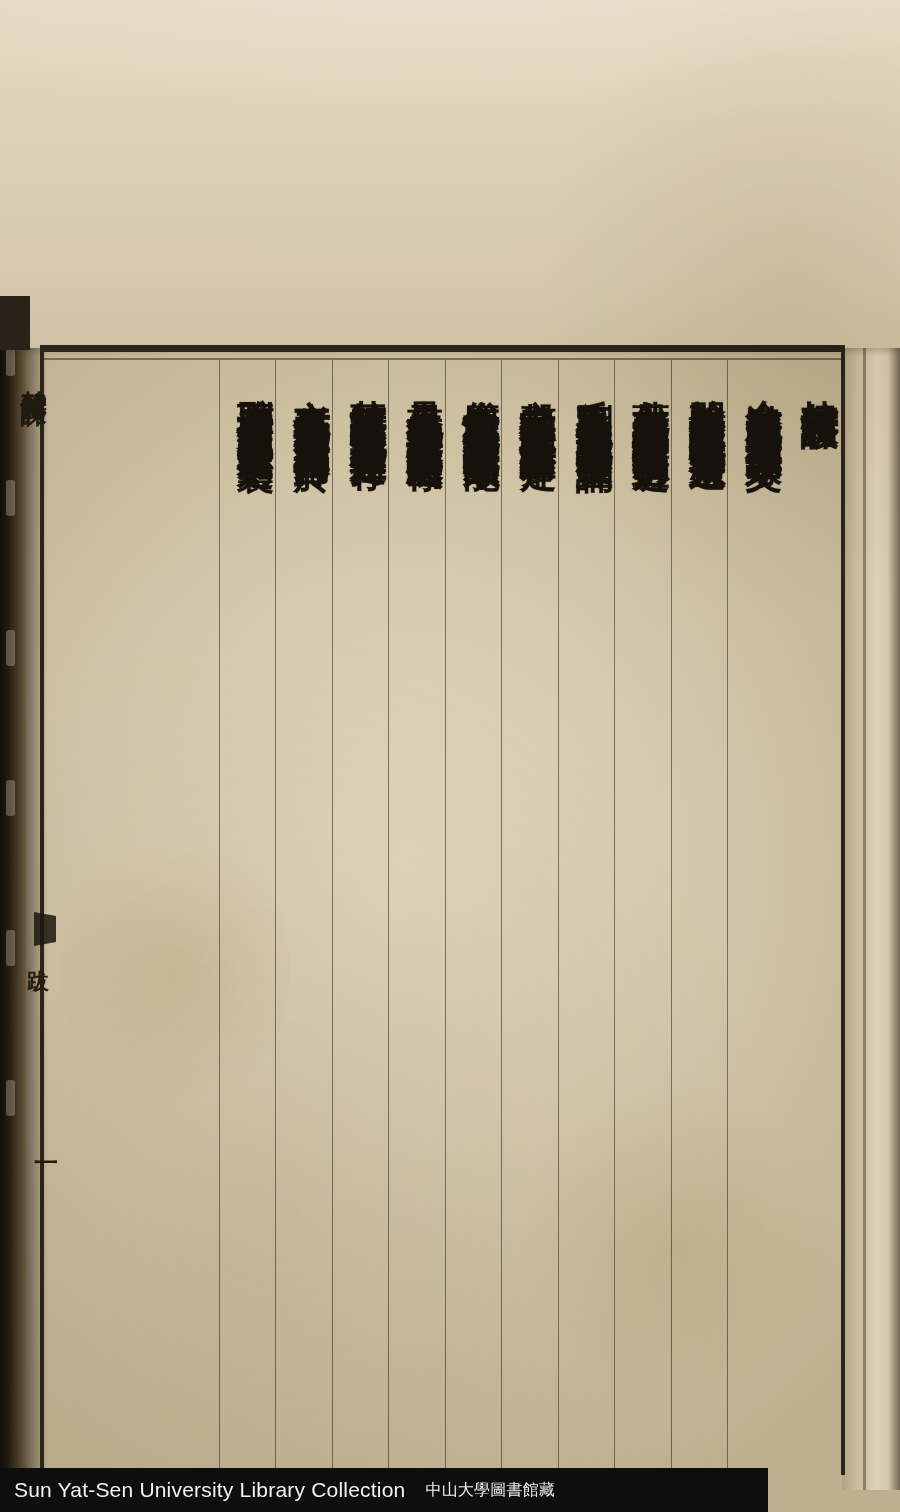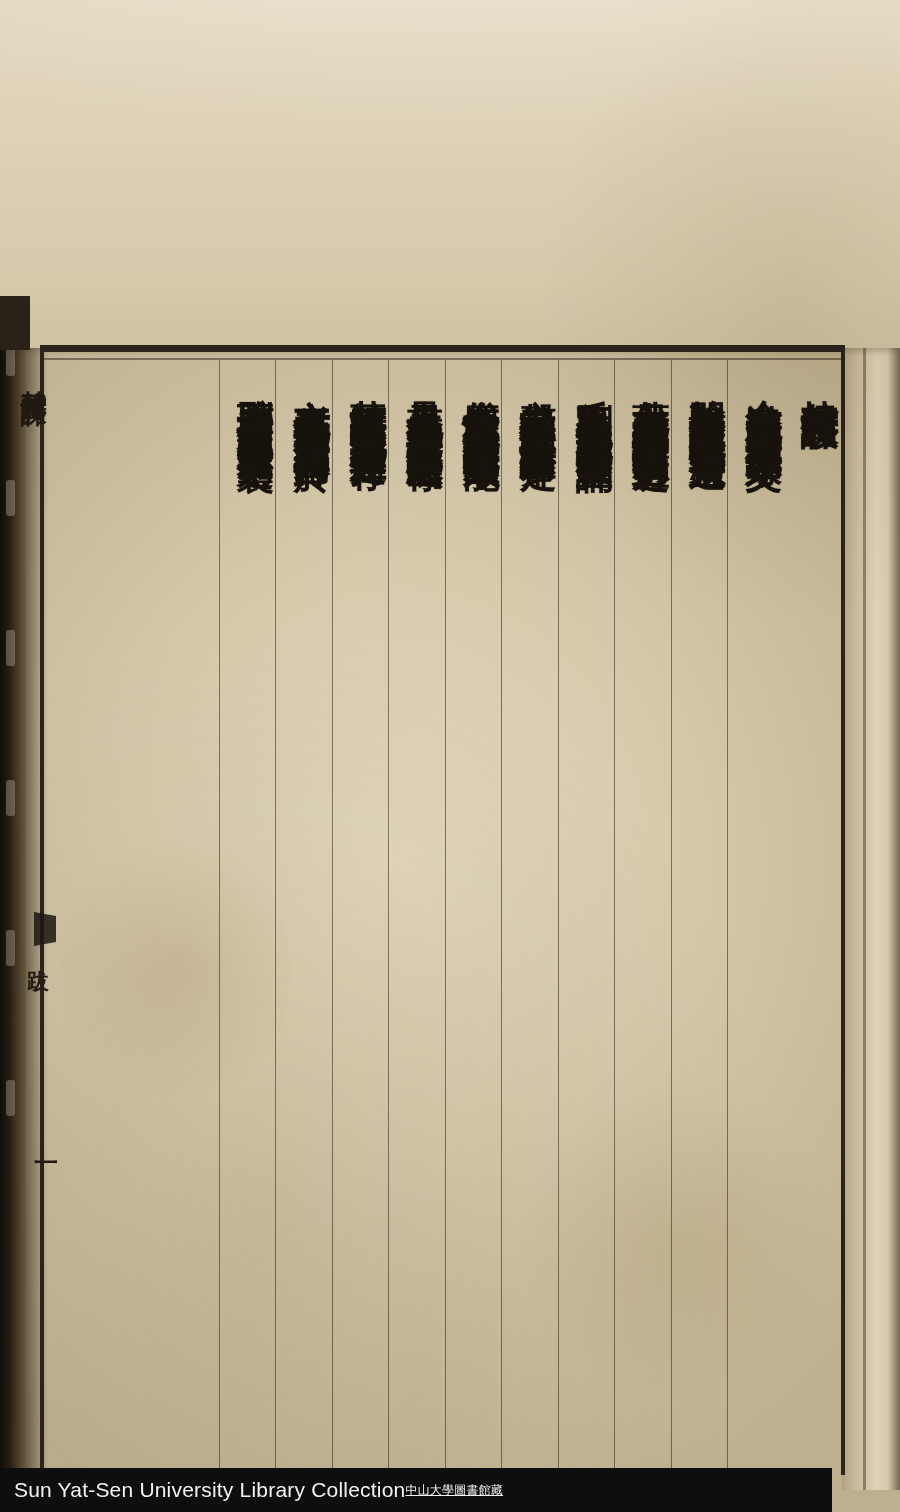--- a/index.html
+++ b/index.html
@@ -213,38 +213,37 @@
     width: 22px; height: 34px;
     background: #1b1610;
     clip-path: polygon(0 0, 100% 12%, 100% 88%, 0 100%);
     opacity: .85;
   }
 
   
   .footer {
     position: absolute;
     left: 0; bottom: 0;
-    width: 832px; height: 44px;
+    width: 768px; height: 44px;
     background: #0e0e0e;
     display: flex;
     align-items: center;
     padding-left: 14px;
     box-sizing: border-box;
   }
   .footer span {
     color: #f2f2f2;
     font-family: "Liberation Sans", sans-serif;
     font-size: 21px;
     letter-spacing: .2px;
   }
   .footer .cn {
     font-family: "DejaVu Sans", sans-serif;
-    margin-left: 0;
-    font-size: 12px;
-    text-decoration: underline;
+    margin-left: 20px;
+    font-size: 16px;
   }
 
   
   .aging {
     position: absolute;
     inset: 0;
     pointer-events: none;
     background:
       radial-gradient(ellipse 80% 55% at 30% 80%, rgba(120,95,55,0.10), rgba(0,0,0,0) 70%),
       radial-gradient(ellipse 40% 30% at 88% 20%, rgba(130,105,60,0.12), rgba(0,0,0,0) 70%);

